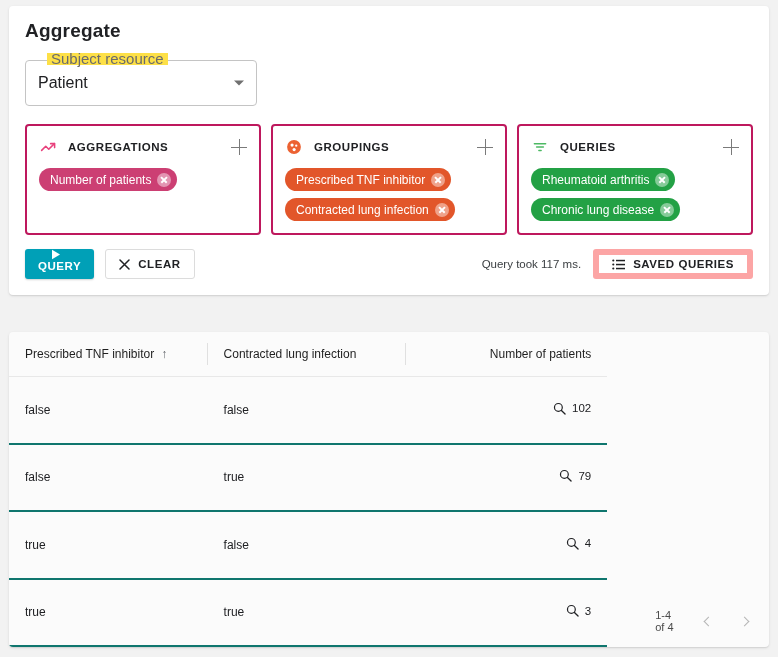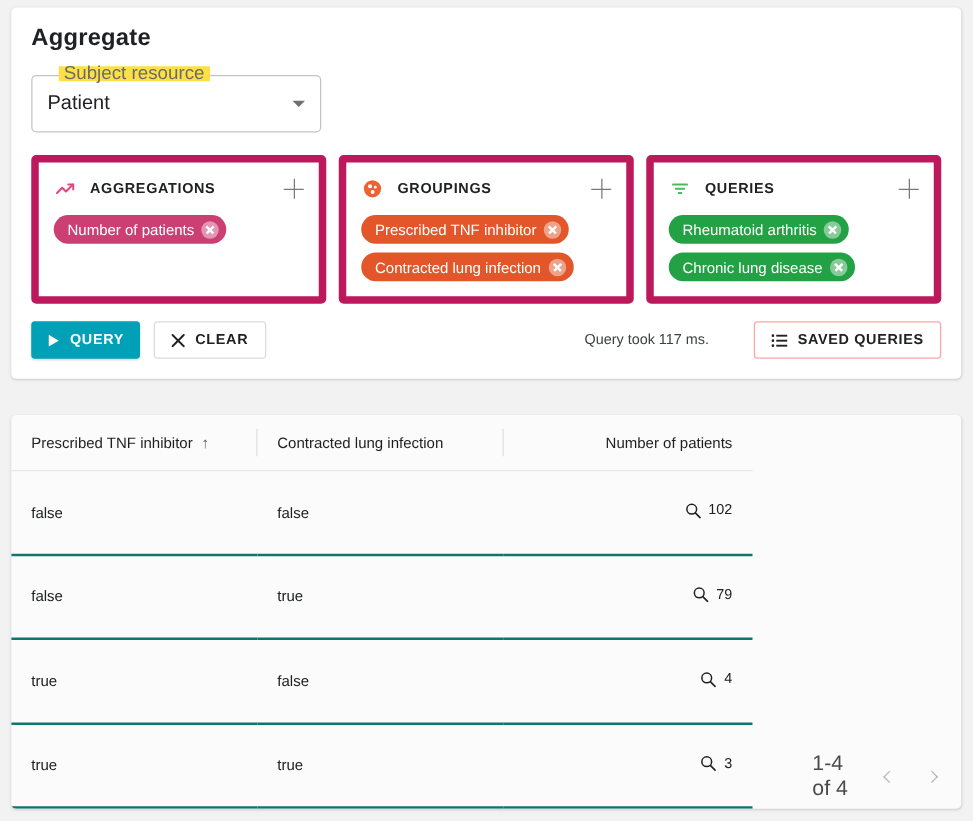--- a/index.html
+++ b/index.html
@@ -75,21 +75,21 @@
   }
 
   
   .cards {
     display: flex;
     gap: 10px;
     margin: 18px 16px 0 16px;
   }
   .card {
     flex: 1 1 0;
-    border: 6px solid #be185d;
+    border: 2px solid #be185d;
     border-radius: 4px;
     background: #fff;
     padding: 10px 12px 12px 12px;
     min-height: 102px;
   }
   .card-head {
     display: flex; align-items: center;
     height: 22px;
     margin-bottom: 10px;
   }
@@ -152,35 +152,36 @@
     font-size: 11.5px; font-weight: bold;
     letter-spacing: .55px;
     cursor: pointer;
     white-space: nowrap;
   }
   .btn-primary {
     background: #00a0b7;
     color: #fff;
     border: none;
     box-shadow: 0 1px 2px rgba(0,0,0,.18);
+    flex-direction: column;
   }
   .btn-outline {
     background: #fff;
     color: #202124;
     border: 1px solid #dcdcdc;
     margin-left: 11px;
   }
   .btn .bicon { margin-right: 8px; display: flex; align-items: center; }
   .query-time {
     margin-left: auto;
     font-size: 11.5px; color: #3c4043;
     margin-right: 12px;
     white-space: nowrap;
   }
-  .btn-saved { background:#fff; color:#202124; border:1px solid #fca5a5;margin-left:24px; }
+  .btn-saved { background:#fff; color:#202124; border:6px solid #fca5a5; }
 
   
   .results {
     position: absolute;
     left: 9px; top: 332px;
     width: 760px; height: 315px;
     background: #fbfbfb;
     border-radius: 4px;
     box-shadow: 0 1px 3px rgba(0,0,0,0.10), 0 1px 1px rgba(0,0,0,0.06);
     overflow: hidden;
@@ -222,21 +223,21 @@
 
   
   .paginator {
     margin-top: auto;
     height: 52px;
     display: flex; align-items: center; justify-content: flex-end;
     padding-right: 16px;
     gap: 18px;
     border-top: none;
   }
-  .range-label { font-size: 17px; color: #4a4a4a; margin-left: 48px; }
+  .range-label { font-size: 11px; color: #4a4a4a; margin-left: 48px; }
   .pg-btn {
     width: 26px; height: 26px;
     display: flex; align-items: center; justify-content: center;
     cursor: default;
   }
   .chev {
     width: 7px; height: 7px;
     border-top: 1.4px solid #b5b5b5;
     border-right: 1.4px solid #b5b5b5;
   }

